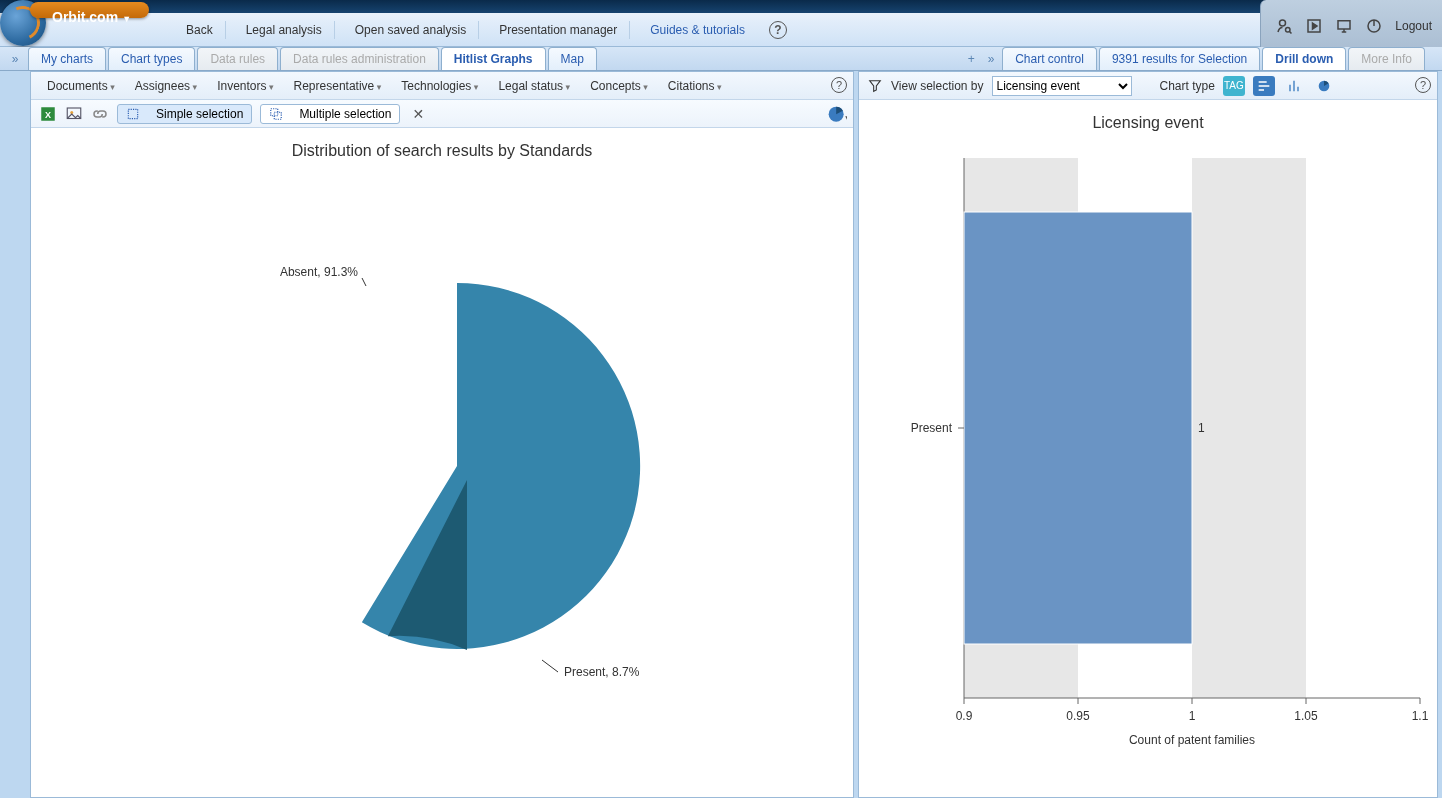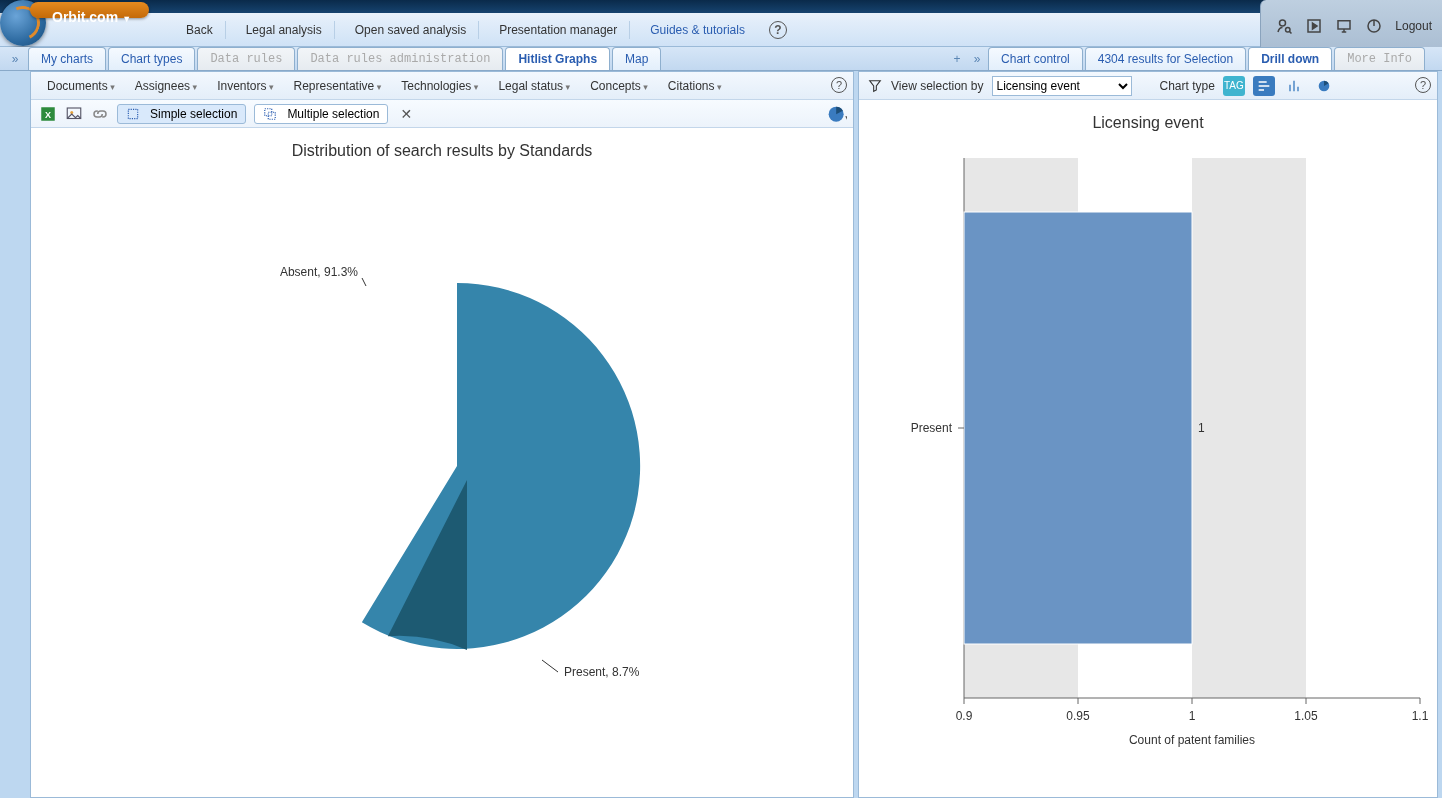--- a/index.html
+++ b/index.html
@@ -117,21 +117,21 @@
     border-bottom:none;
     border-radius:4px 4px 0 0;
     background:linear-gradient(#f5faff,#e3effb);
     color:#2a5db0;
     padding: 0 12px;
     line-height:22px;
     font-size:12px;
     cursor:pointer;
     white-space:nowrap;
   }
-  .tab.disabled { color:#aaa; background:linear-gradient(#f2f5f8,#e6ebf0); cursor:default;font-family:Liberation Mono, monospace;}
+  .tab.disabled { color:#aaa; background:linear-gradient(#f2f5f8,#e6ebf0); cursor:default;}
   .tab.active { color:#2a5db0; font-weight:bold; background:#fff;}
   .tab.activeBold { font-weight:bold;}
   .tabrow .spacer { flex:1; }
   .tabrow .plus, .tabrow .chev { width:18px;display:flex;align-items:center;justify-content:center;color:#5b86b4;cursor:pointer;}
   .tabrow .right-group { display:flex; gap:2px; padding-right:17px;}
 
   
   .panels {
     position:absolute; left:0; right:0; top:71px; bottom:0;
     display:flex;
@@ -176,21 +176,21 @@
     color:#555;cursor:pointer;
   }
   .toolbar2 {
     height:28px;
     background:linear-gradient(#f7fbff,#ecf3fb);
     border-bottom:1px solid #c3d6ea;
     display:flex;align-items:center;gap:8px;padding:0 8px;
   }
   .toolbtn { width:18px;height:18px;display:flex;align-items:center;justify-content:center;color:#555;cursor:pointer;}
   .selmode {
-    display:inline-flex;align-items:center;gap:10px;
+    display:inline-flex;align-items:center;gap:16px;
     border:1px solid #9bbad8;border-radius:3px;
     padding:2px 8px; background:#fff; cursor:pointer;justify-content:center;
   }
   .selmode.active { background:#d9e9fb; }
   .selmode svg{width:14px;height:14px;}
   .toolbar2 .clearx { color:#555; font-size:14px; cursor:pointer; margin-left:4px;}
   .toolbar2 .spacer{flex:1;}
   .pie-mini { width:18px;height:18px;cursor:pointer;}
 
   
@@ -281,21 +281,21 @@
   <div class="tab">Chart types</div>
   <div class="tab disabled">Data rules</div>
   <div class="tab disabled">Data rules administration</div>
   <div class="tab active activeBold">Hitlist Graphs</div>
   <div class="tab">Map</div>
   <div class="spacer"></div>
   <span class="plus">+</span>
   <span class="chev">»</span>
   <div class="right-group">
     <div class="tab">Chart control</div>
-    <div class="tab">4304 results for Selection</div>
+    <div class="tab">9391 results for Selection</div>
     <div class="tab active activeBold">Drill down</div>
     <div class="tab disabled">More Info</div>
   </div>
 </div>
 
 <div class="panels">
   <div class="left-collapse"></div>
 
   <div class="panel left">
     <div class="fbar">

